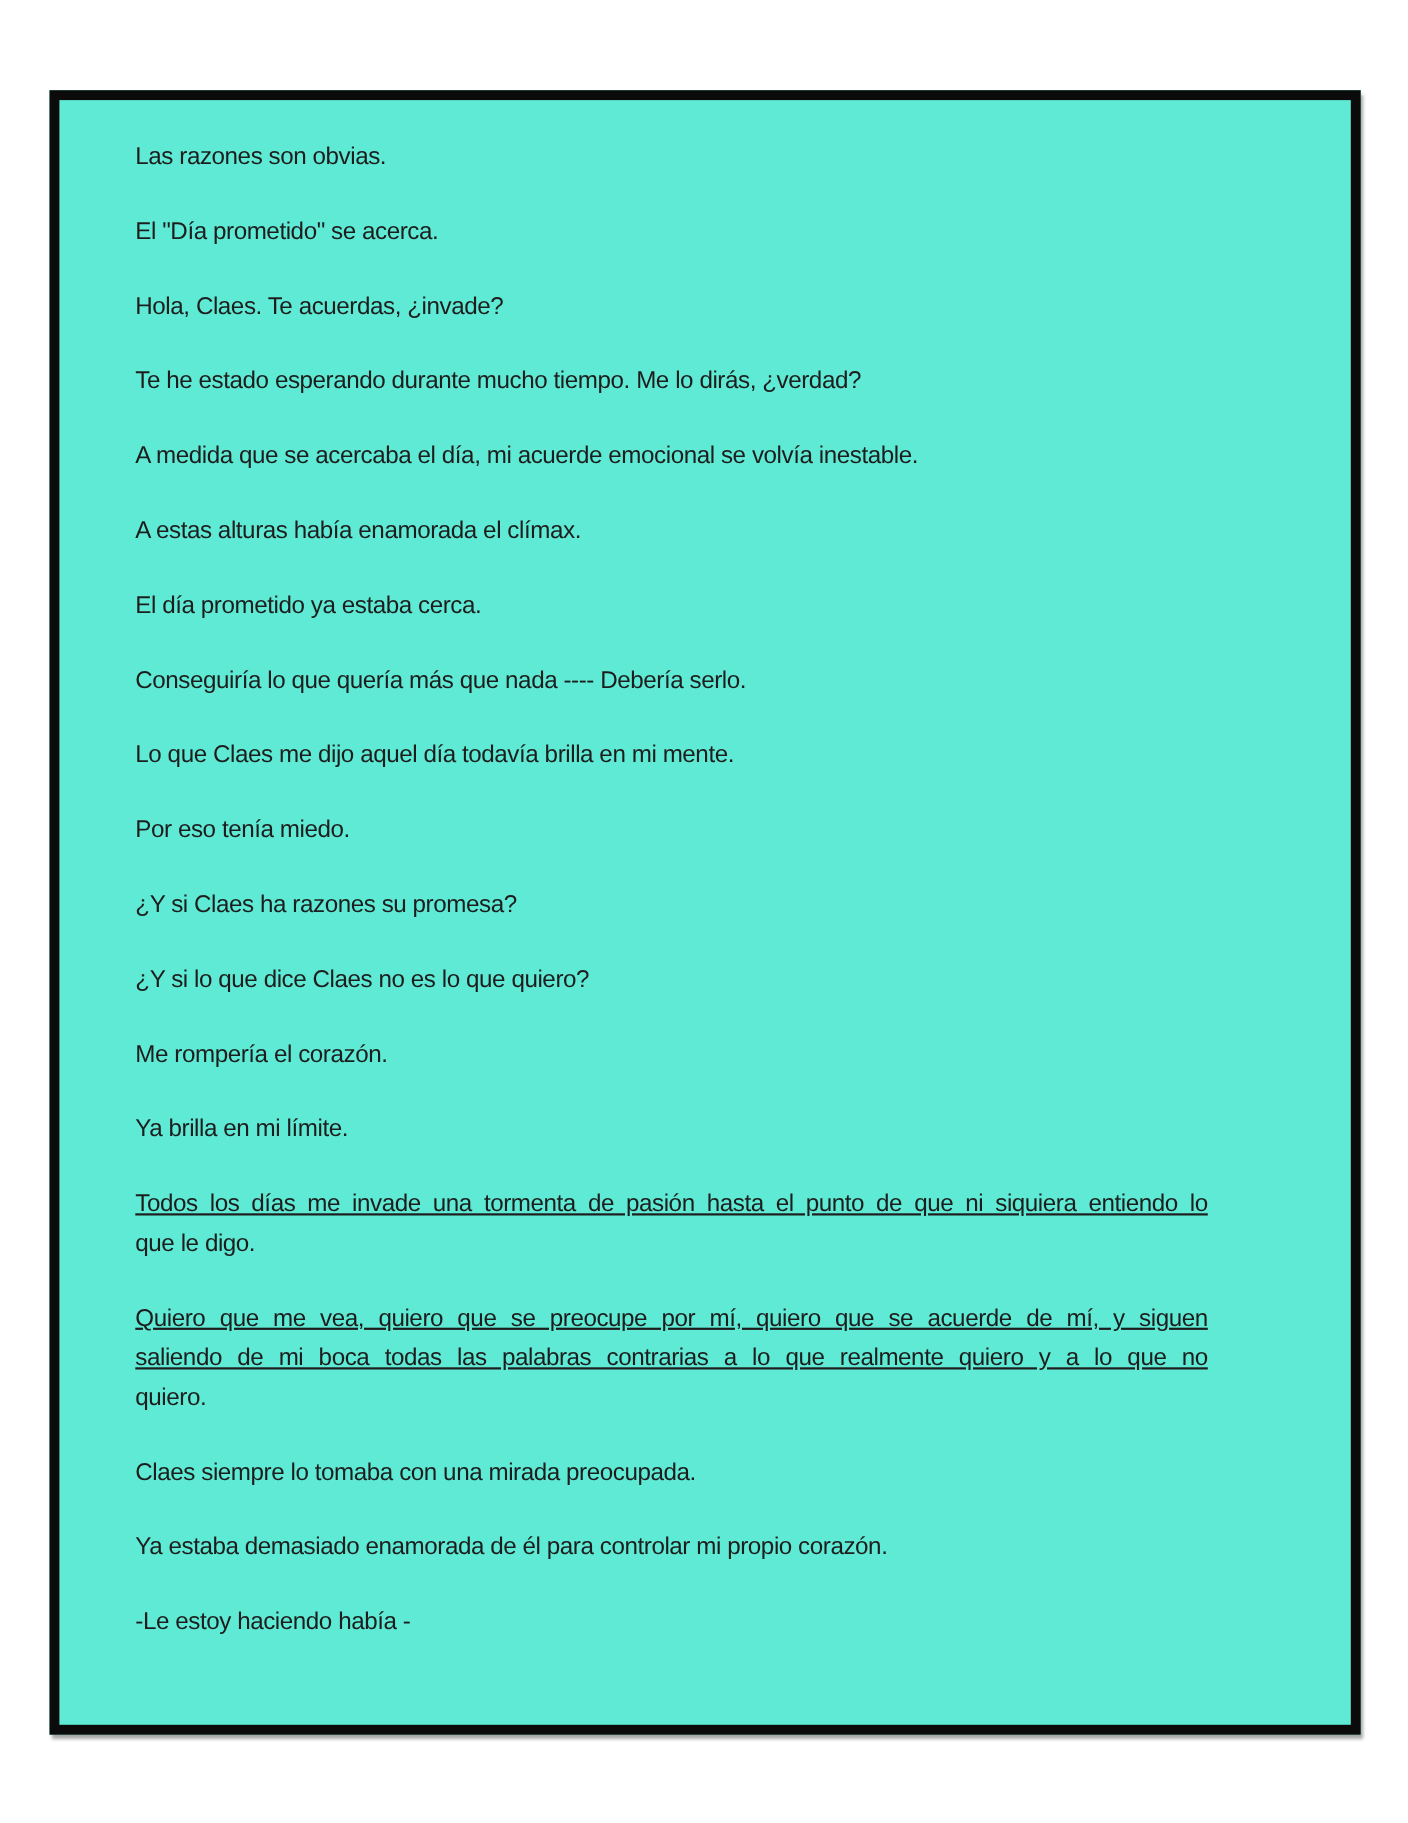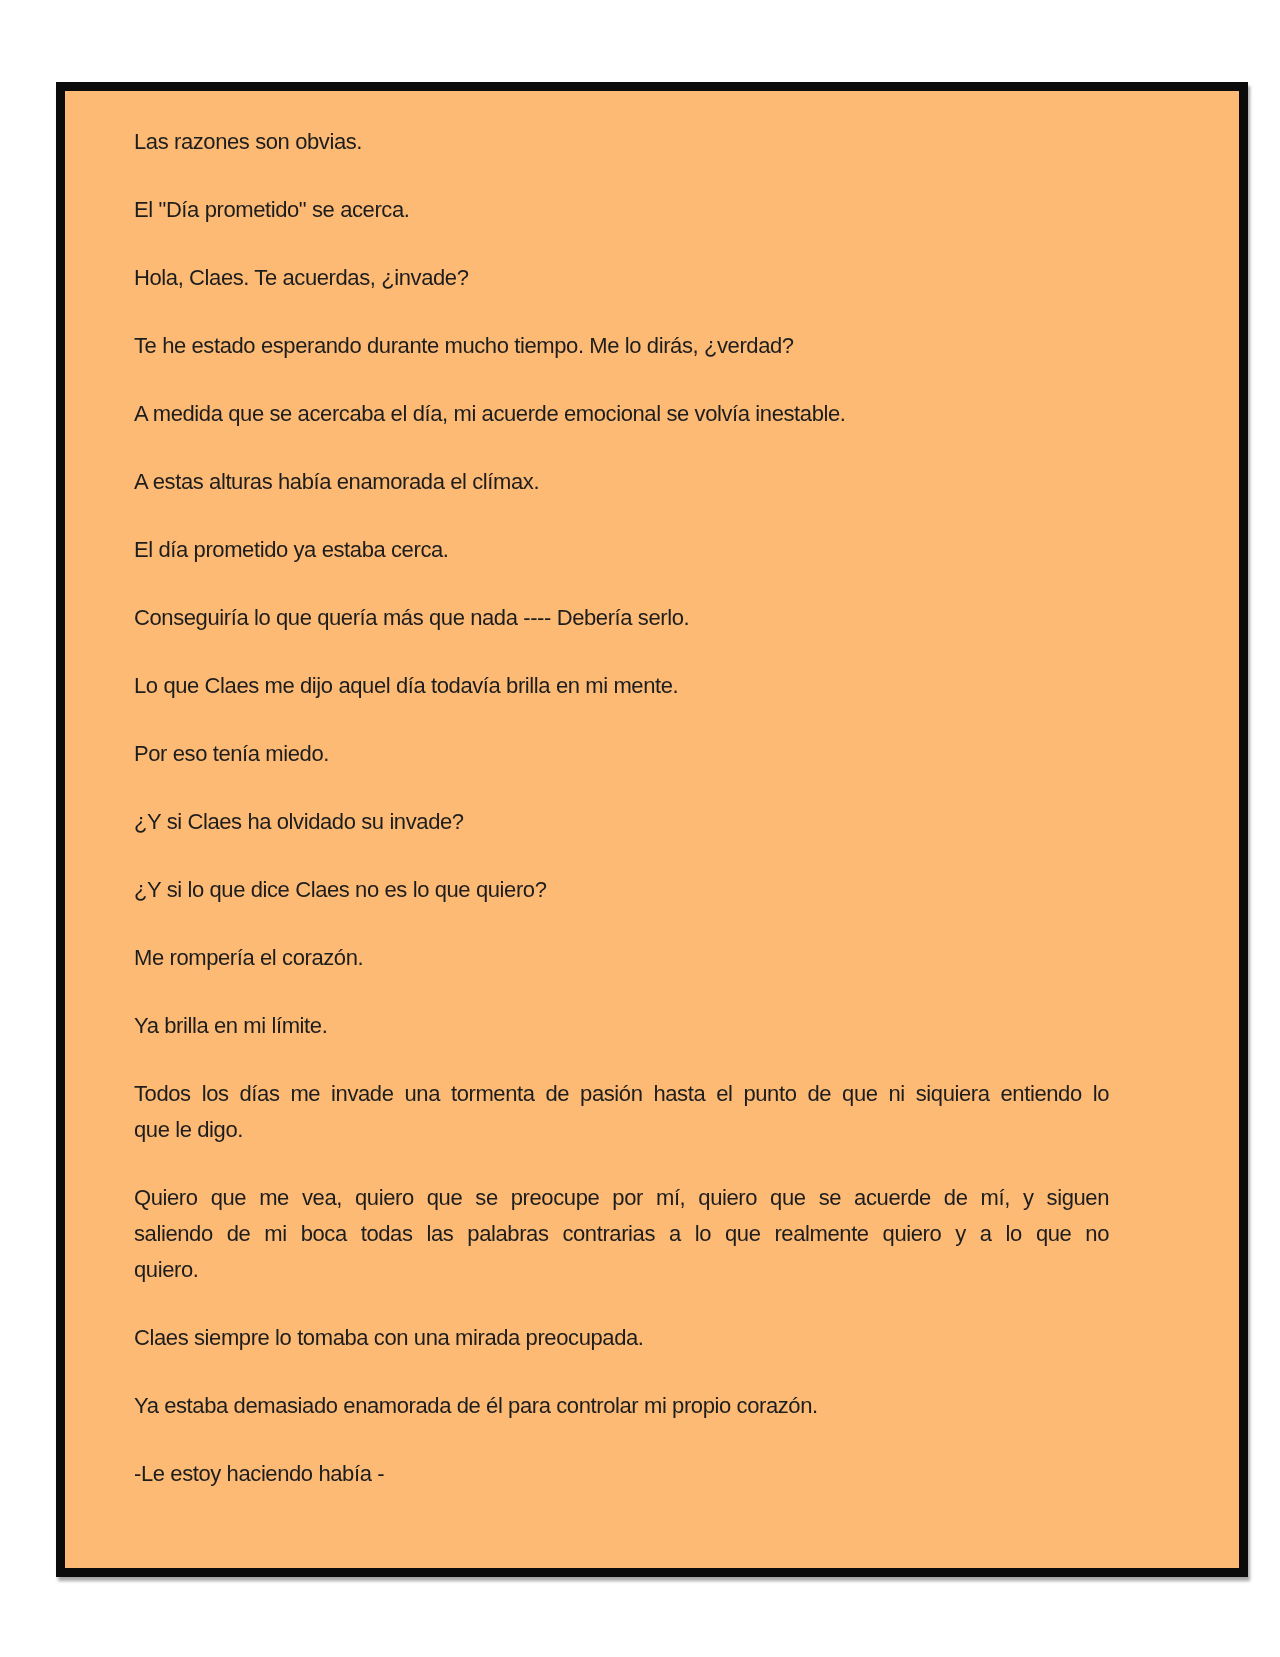--- a/index.html
+++ b/index.html
@@ -8,27 +8,27 @@
     background: #ffffff;
   }
   body {
     position: relative;
     width: 1280px;
     height: 1657px;
     font-family: "Liberation Sans", "DejaVu Sans", sans-serif;
   }
   .frame {
     position: absolute;
-    left: 56px;
+    left: 45px;
     top: 82px;
     width: 1192px;
     height: 1495px;
     box-sizing: border-box;
     border: 9px solid #0b0b0b;
-    background: #fdba74;
+    background: #5eead4;
     box-shadow: 2px 4px 3px rgba(0,0,0,0.35);
   }
   .content {
     box-sizing: border-box;
     width: 100%;
     height: 100%;
     padding: 33px 130px 0 69px;
     overflow: hidden;
   }
   p.para {
@@ -41,39 +41,40 @@
     font-weight: 500;
     letter-spacing: -0.4px;
     color: #1d1d1d;
     text-align: justify;
     text-align-last: left;
     white-space: normal;
   }
   .line.stretch {
     text-align: justify;
     text-align-last: justify;
+    text-decoration: underline;
   }
 </style>
 </head>
 <body>
 
 <div class="frame">
   <div class="content">
 
     <p class="para"><span class="line">Las razones son obvias.</span></p>
     <p class="para"><span class="line">El "Día prometido" se acerca.</span></p>
     <p class="para"><span class="line">Hola, Claes. Te acuerdas, ¿invade?</span></p>
     <p class="para"><span class="line">Te he estado esperando durante mucho tiempo. Me lo dirás, ¿verdad?</span></p>
     <p class="para"><span class="line">A medida que se acercaba el día, mi acuerde emocional se volvía inestable.</span></p>
     <p class="para"><span class="line">A estas alturas había enamorada el clímax.</span></p>
     <p class="para"><span class="line">El día prometido ya estaba cerca.</span></p>
     <p class="para"><span class="line">Conseguiría lo que quería más que nada ---- Debería serlo.</span></p>
     <p class="para"><span class="line">Lo que Claes me dijo aquel día todavía brilla en mi mente.</span></p>
     <p class="para"><span class="line">Por eso tenía miedo.</span></p>
-    <p class="para"><span class="line">¿Y si Claes ha olvidado su invade?</span></p>
+    <p class="para"><span class="line">¿Y si Claes ha razones su promesa?</span></p>
     <p class="para"><span class="line">¿Y si lo que dice Claes no es lo que quiero?</span></p>
     <p class="para"><span class="line">Me rompería el corazón.</span></p>
     <p class="para"><span class="line">Ya brilla en mi límite.</span></p>
 
     <p class="para">
       <span class="line stretch" style="display:block">Todos los días me invade una tormenta de pasión hasta el punto de que ni siquiera entiendo lo</span>
       <span class="line" style="display:block">que le digo.</span>
     </p>
 
     <p class="para">

